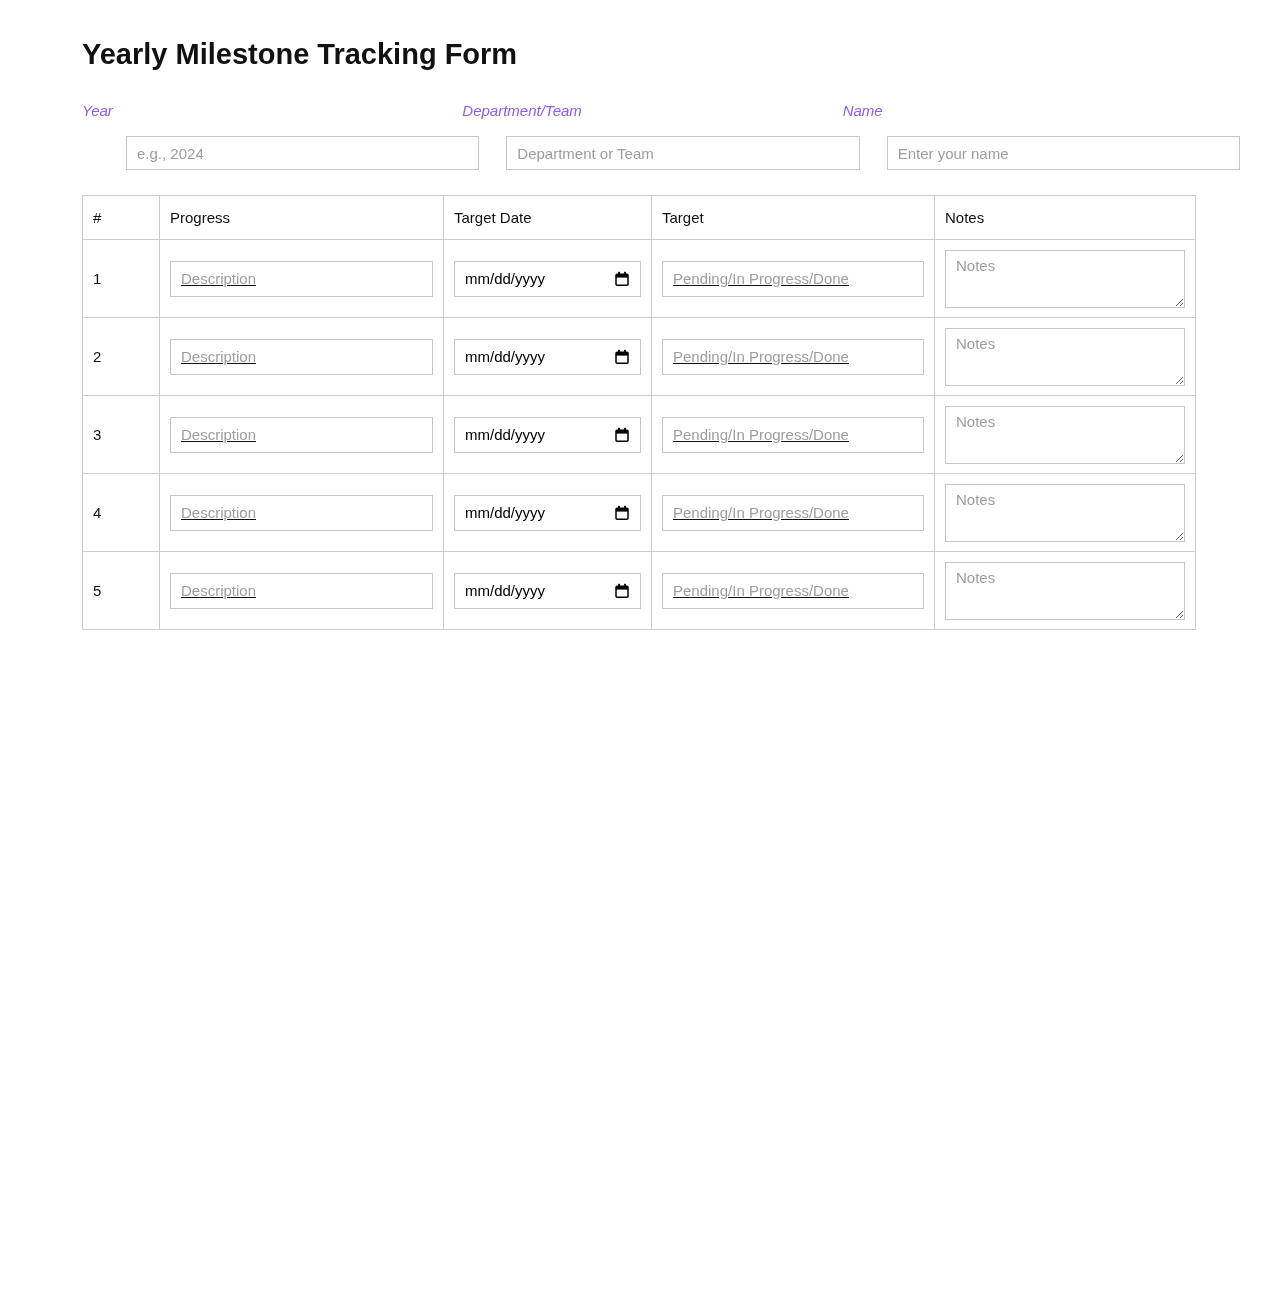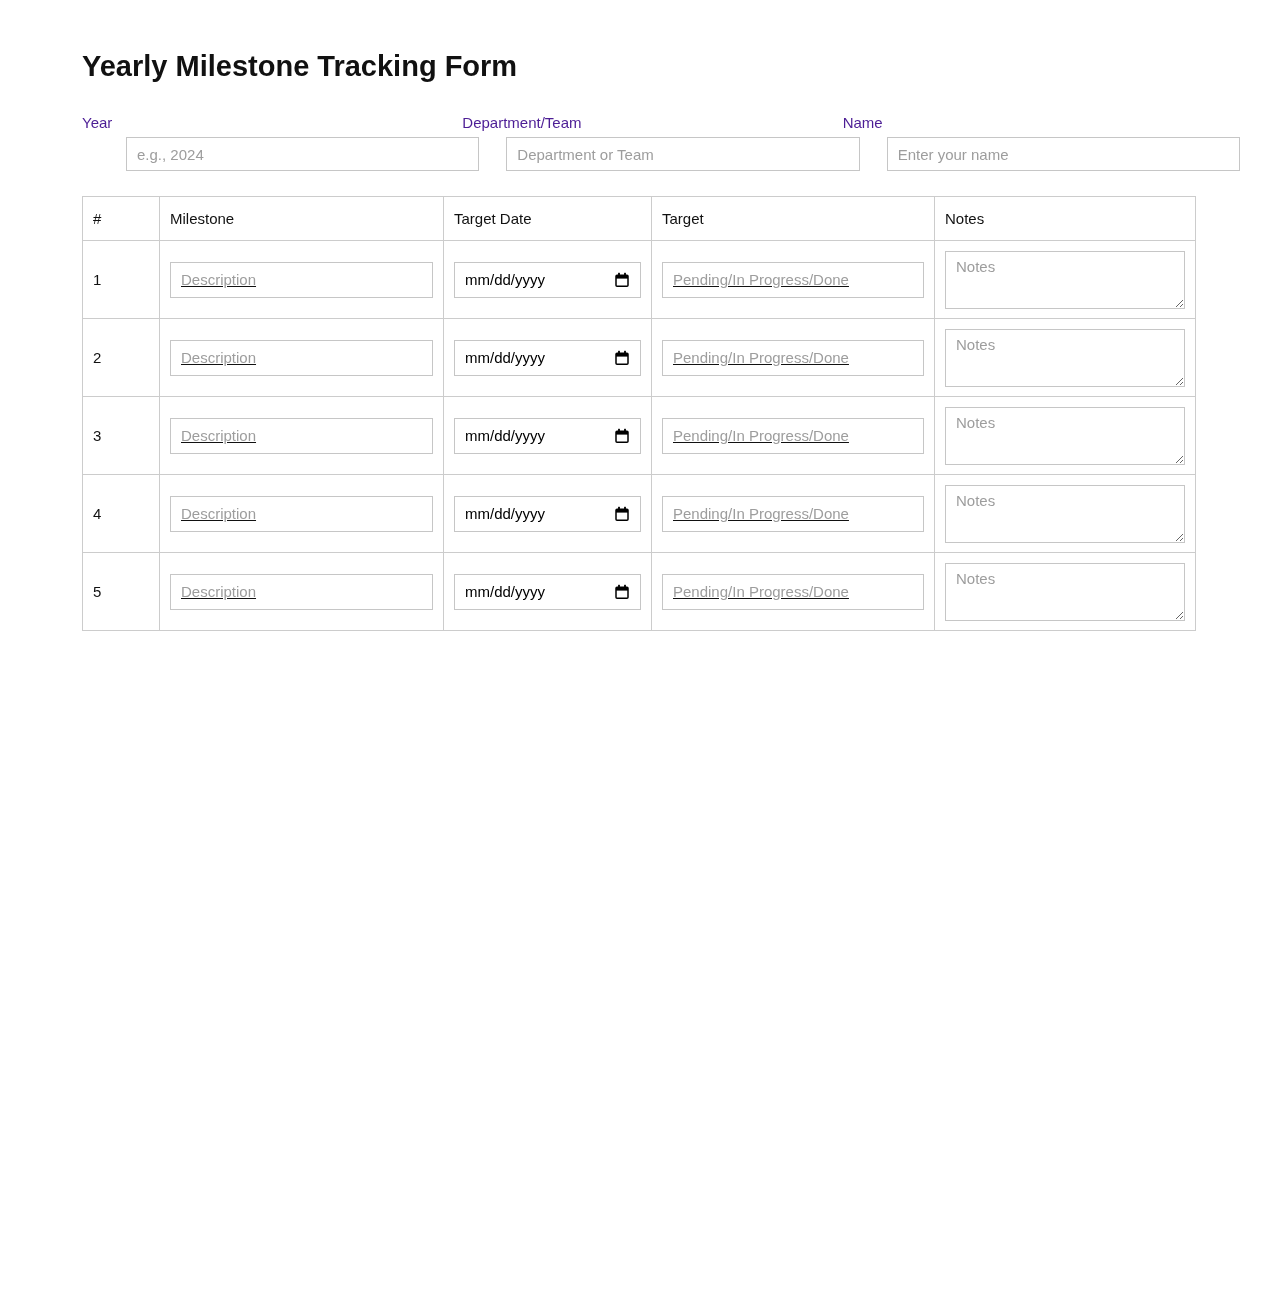--- a/index.html
+++ b/index.html
@@ -6,39 +6,40 @@
   html, body {
     margin: 0;
     padding: 0;
     background: #ffffff;
     font-family: "Liberation Sans", sans-serif;
     color: #111111;
   }
   .page {
     width: 1278px;
     height: 1300px;
-    padding: 50px 82px 0 82px;
+    padding: 38px 82px 0 82px;
   }
   h1.page-title {
     font-size: 29px;
     font-weight: bold;
     margin: 0 0 31px 0;
     color: #111111;
   }
   .top-form {
     display: grid;
     grid-template-columns: 1fr 1fr 1fr;
     gap: 27px;
     margin-bottom: 25px;
   }
   .field-label {
     display: block;
     font-size: 15px;
-    margin-bottom: 6px;
-    color: #4c1d95;
+    margin-bottom: 17px;
+    color: #8b5cf6;
+    font-style: italic;
   }
   .text-input {
     width: 100%;
     height: 34px;
     border: 1px solid #c6c6c6;
     padding: 0 10px;
     font-size: 15px;
     font-family: "Liberation Sans", sans-serif;
     color: #111111;
     background: #ffffff;
@@ -147,21 +148,21 @@
     <colgroup>
       <col style="width:77px">
       <col style="width:284px">
       <col style="width:208px">
       <col style="width:283px">
       <col>
     </colgroup>
     <thead>
       <tr>
         <th>#</th>
-        <th>Milestone</th>
+        <th>Progress</th>
         <th>Target Date</th>
         <th>Target</th>
         <th>Notes</th>
       </tr>
     </thead>
     <tbody id="table-body">
   <tr>
     <td>
       <span class="row-number">1</span>
     </td>

